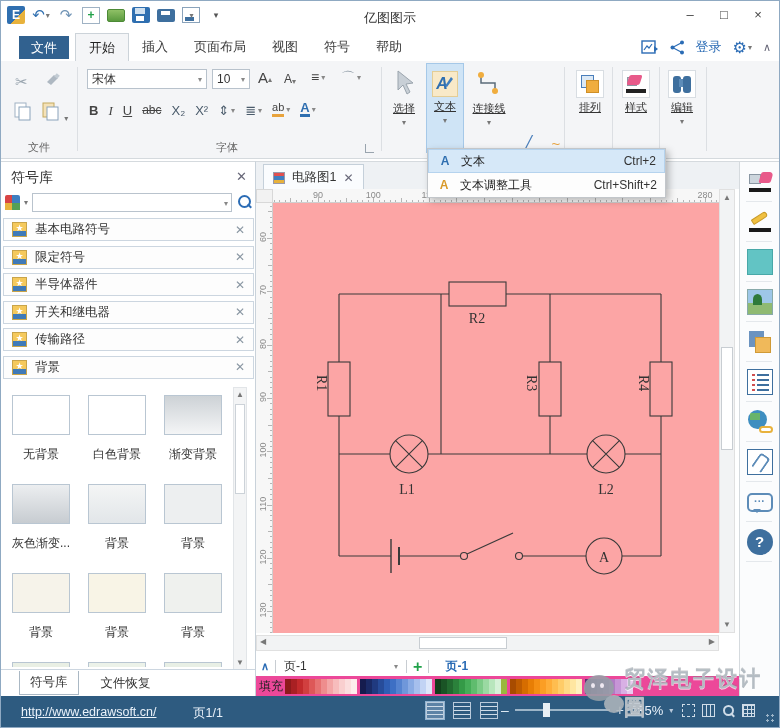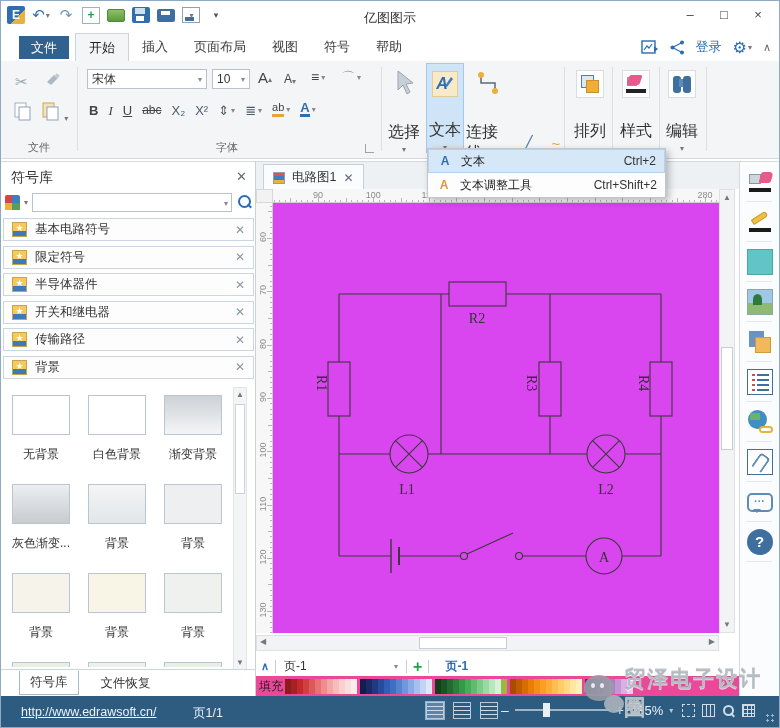--- a/index.html
+++ b/index.html
@@ -54,21 +54,21 @@
   .fbtn{display:inline-flex;align-items:flex-end;color:#4a5b6b;font-size:13px;position:relative;}
   .fglyph{line-height:13px;}
   .fbtn.fw .fglyph{font-weight:bold;color:#444;}
   .fbtn.it .fglyph{font-style:italic;font-family:"Liberation Serif",serif;color:#444;}
   .fbtn.un .fglyph{text-decoration:underline;color:#444;}
   .fbtn.st .fglyph{text-decoration:line-through;font-size:12px;color:#444;}
   .fbtn.hl .fglyph{border-bottom:3px solid #e8a33d;font-size:11px;color:#444;}
   .fbtn.fc .fglyph{border-bottom:3px solid #2f6fb0;font-weight:bold;color:#2f6fb0;}
   .fcaret{font-size:8px;color:#888;margin-left:2px;align-self:center;}
   .bigbtn{position:absolute;top:2px;height:90px;display:flex;flex-direction:column;align-items:center;padding-top:7px;}
-  .bigbtn .blabel{margin-top:23px;font-size:16px;color:#333;}
+  .bigbtn .blabel{margin-top:2px;font-size:11px;color:#333;text-decoration:underline;}
   .bigbtn .bcaret{font-size:8px;color:#777;margin-top:2px;}
   .bigbtn.active{background:#cfe4f6;border:1px solid #a5c8e8;}
   .icon-frame{width:28px;height:28px;border:1px solid #d8dde2;background:#fff;position:relative;display:flex;align-items:center;justify-content:center;}
   .drawtools{position:absolute;display:grid;grid-template-columns:22px 22px;grid-auto-rows:24px;column-gap:6px;justify-items:center;align-items:center;}
   .dtool{font-size:15px;line-height:1;}
   
   .ico-arrange i{position:absolute;display:block;width:13px;height:13px;}
   .ico-arrange i.b1{left:4px;top:4px;border:1px solid #4a7ebb;background:#dce9f5;}
   .ico-arrange i.b2{left:9px;top:9px;background:#f0ad3e;border:1px solid #cf8f26;}
   
@@ -128,21 +128,21 @@
   .dt-ico{width:12px;height:12px;background:linear-gradient(#e05050 33%,#3e7ec0 33% 66%,#e8b23c 66%);border:1px solid #99a;}
   .dt-label{font-size:12.5px;color:#333;}
   .dt-close{color:#667;font-size:12px;}
   .corner{position:absolute;left:255px;top:188px;width:17px;height:14px;background:#f2f2f2;border:1px solid #d8d8d8;}
   .hruler{position:absolute;left:272px;top:188px;width:446px;height:14px;background:#f7f7f7;border-bottom:1px solid #cfcfcf;overflow:hidden;}
   .vruler{position:absolute;left:255px;top:202px;width:17px;height:430px;background:#f7f7f7;border-right:1px solid #cfcfcf;overflow:hidden;}
   .htick{position:absolute;bottom:0;width:1px;background:#b5b5b5;}
   .vtick{position:absolute;right:0;height:1px;background:#b5b5b5;}
   .hlab{position:absolute;top:1px;width:22px;text-align:center;font-size:9px;color:#8a8a8a;}
   .vlab{position:absolute;left:-4px;width:22px;text-align:center;font-size:9px;color:#8a8a8a;transform:rotate(-90deg);}
-  .canvas{position:absolute;left:272px;top:202px;width:446px;height:430px;background:#d946ef;}
+  .canvas{position:absolute;left:272px;top:202px;width:446px;height:430px;background:#fca5a5;}
   .vscroll{position:absolute;left:718px;top:188px;width:16px;height:444px;background:#f2f3f4;border:1px solid #e0e0e0;}
   .vscroll .arr{position:absolute;left:0;width:100%;text-align:center;font-size:8px;color:#777;}
   .vscroll .thumbbar{position:absolute;left:1px;top:157px;width:12px;height:103px;background:#fff;border:1px solid #c8cdd2;}
   .hscroll{position:absolute;left:255px;top:634px;width:463px;height:16px;background:#f2f3f4;border:1px solid #e0e0e0;}
   .hscroll .arr{position:absolute;top:1px;font-size:8px;color:#777;}
   .hscroll .thumbbar{position:absolute;left:162px;top:1px;width:88px;height:12px;background:#fff;border:1px solid #c8cdd2;}
   .pagebar{position:absolute;left:255px;top:656px;width:485px;height:19px;display:flex;align-items:center;gap:6px;padding-left:5px;background:#fff;}
   .pb-chev{color:#2b6cb5;font-size:11px;font-weight:bold;}
   .pb-sep{width:1px;height:13px;background:#c8cdd2;}
   .pb-tab{display:flex;align-items:center;width:118px;justify-content:space-between;font-size:12px;color:#333;padding:0 2px;}

